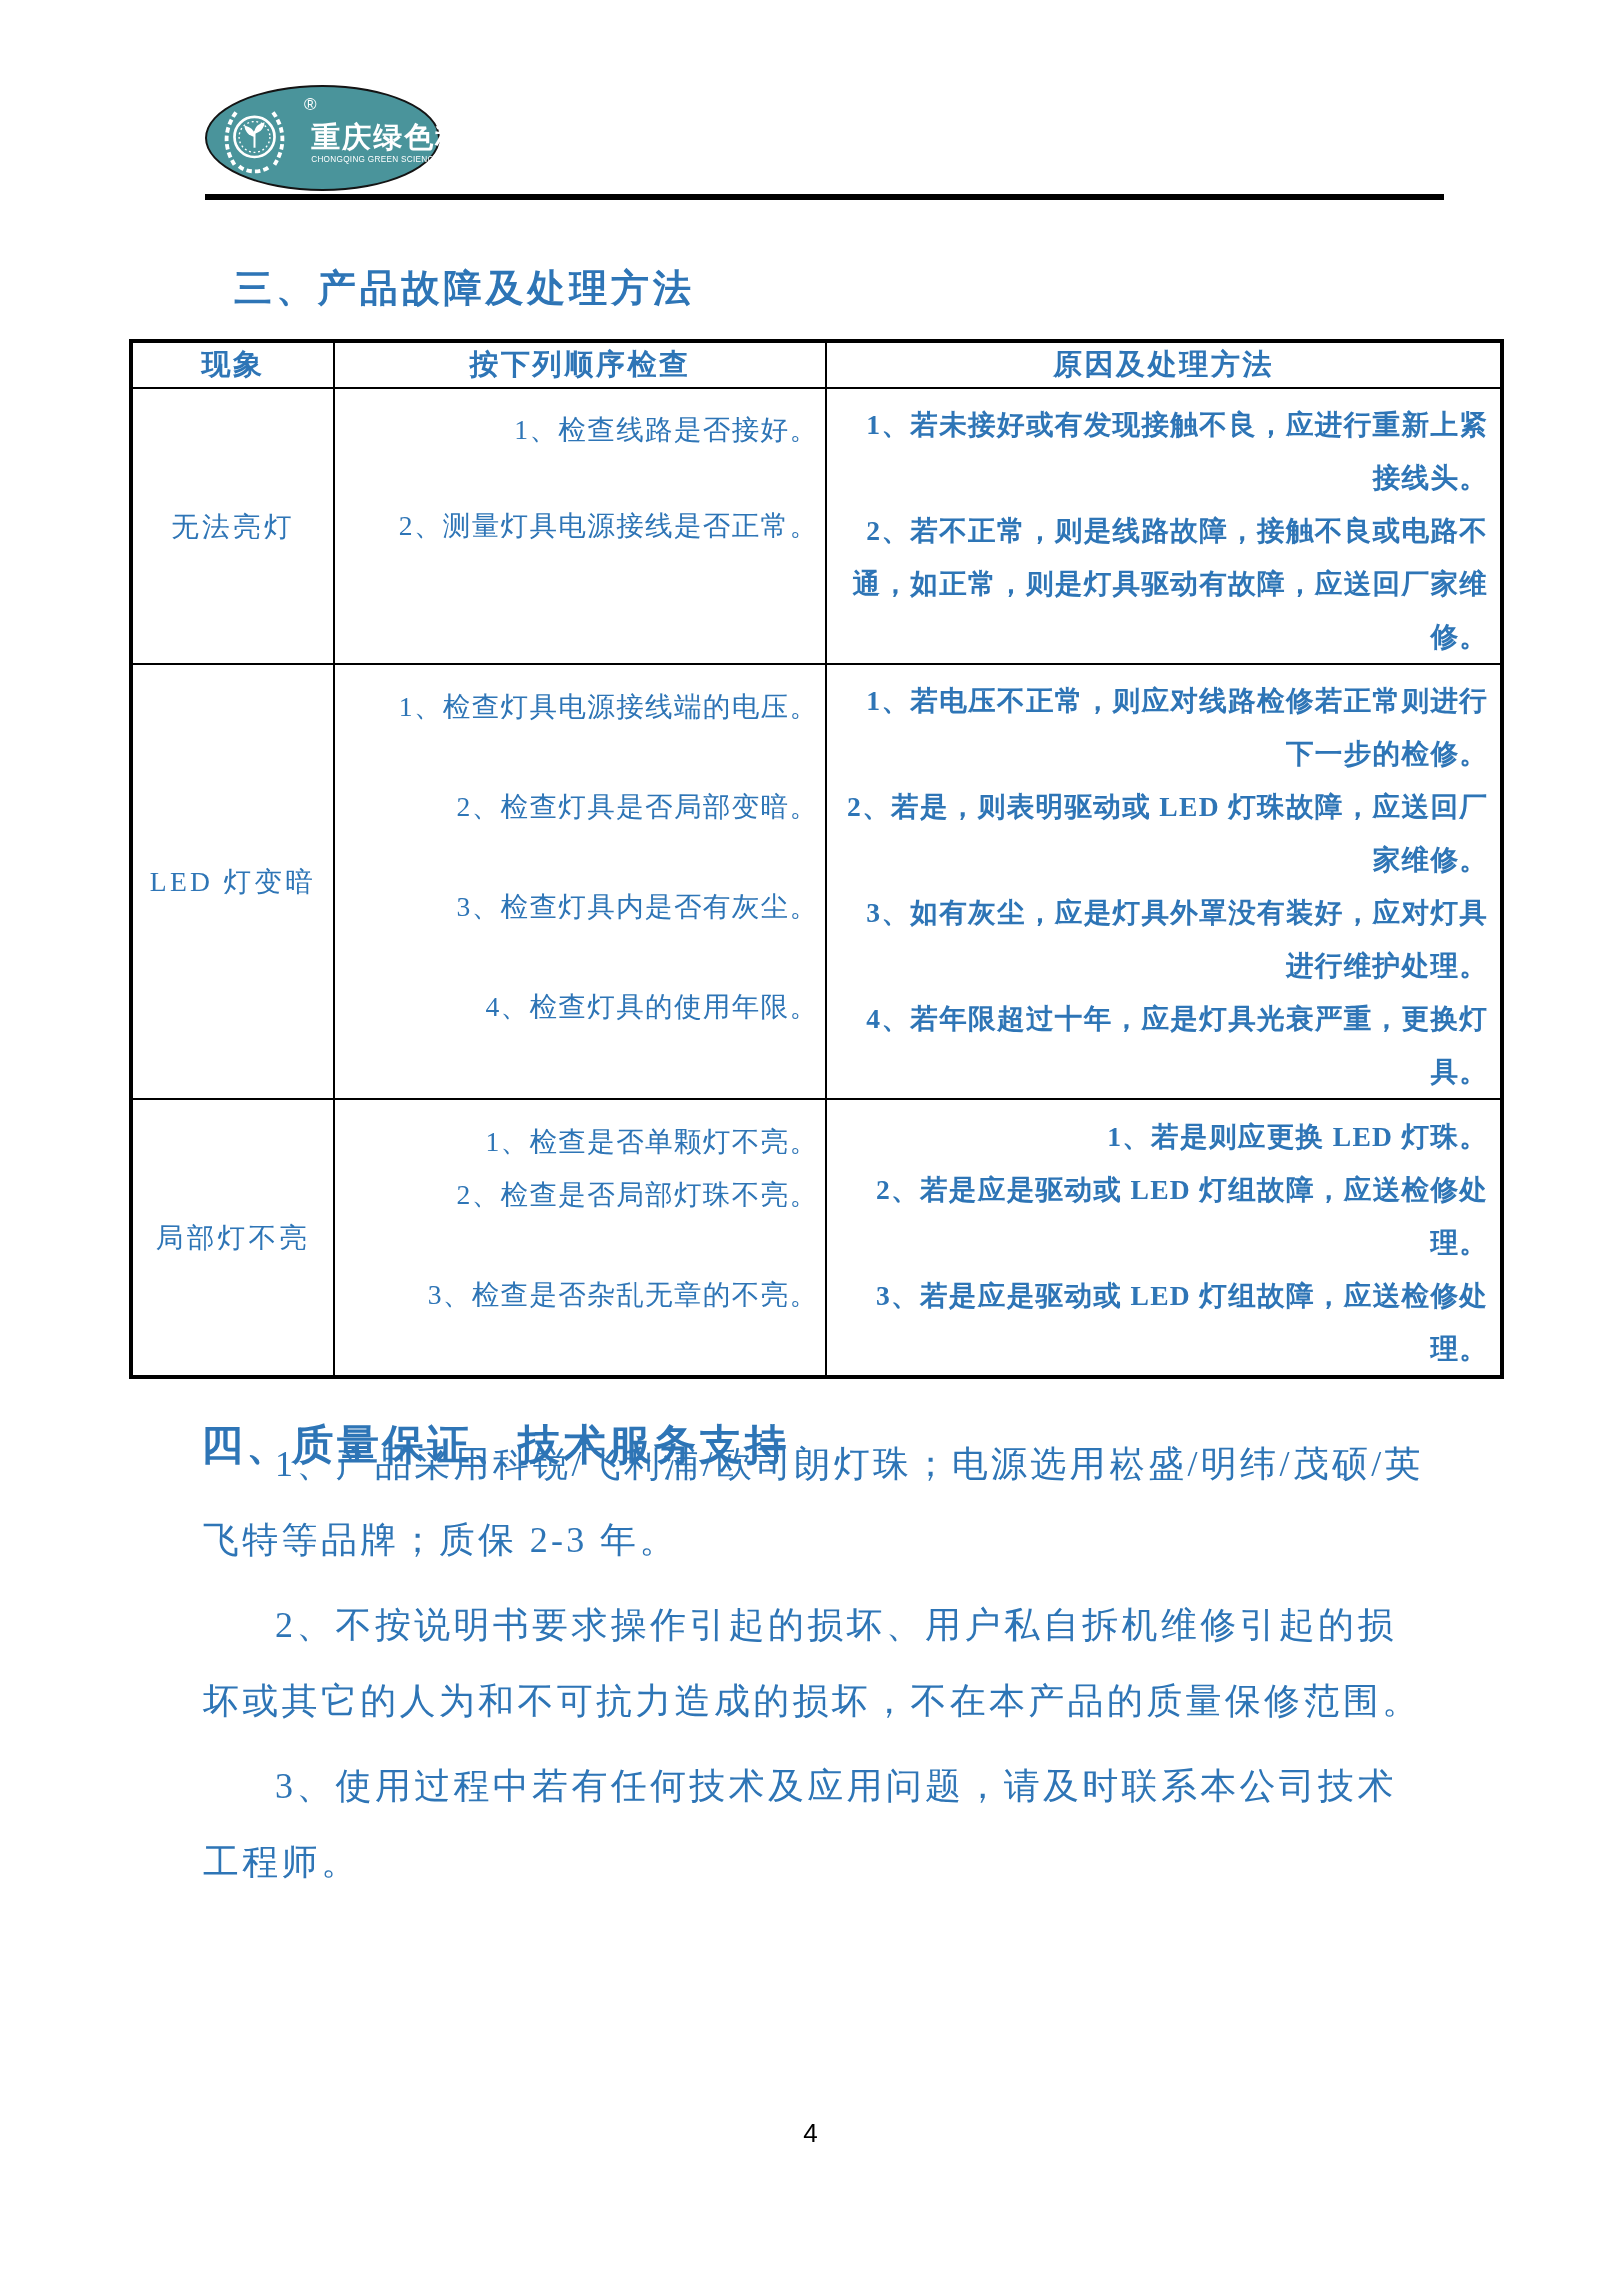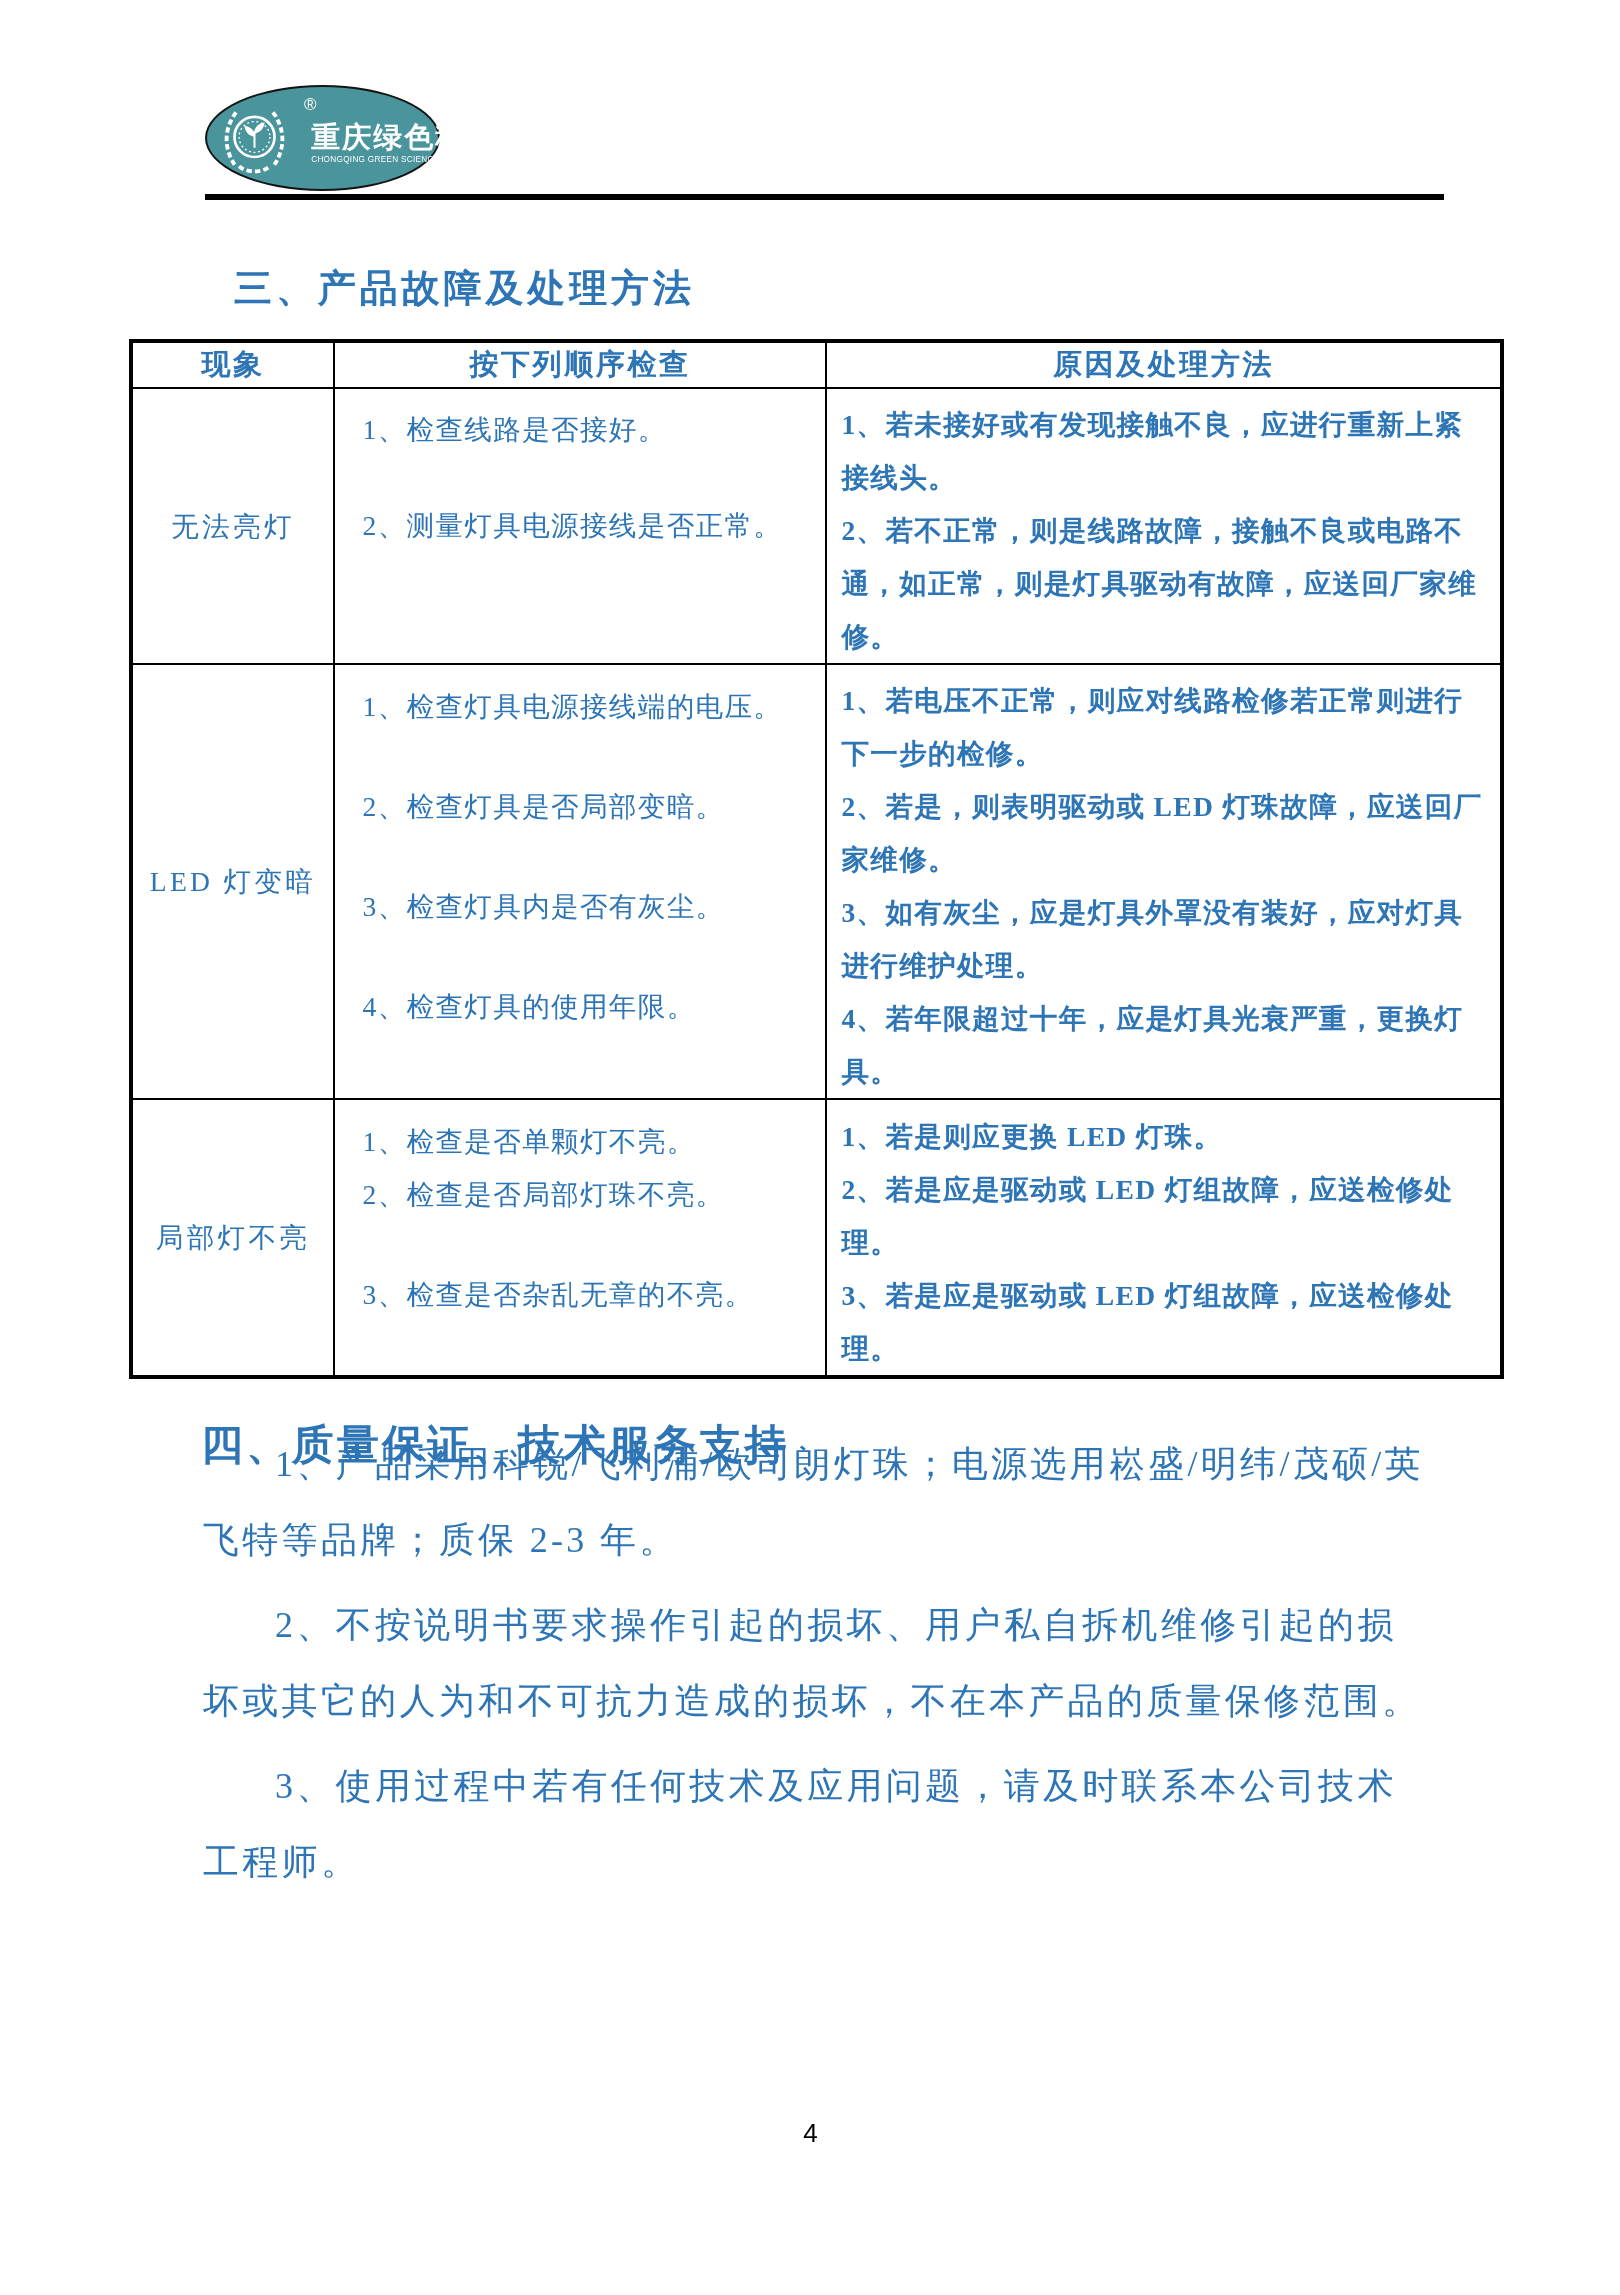--- a/index.html
+++ b/index.html
@@ -57,21 +57,21 @@
     width:1372px; table-layout:fixed;
     border-collapse:collapse;
     border:4.6px solid #000;
     color:#2E75B6;
   }
   .fault-table th, .fault-table td { border:2.6px solid #000; box-sizing:border-box; }
   .fault-table th {
     height:47px; font-size:29px; font-weight:bold;
     letter-spacing:2.6px; text-align:center; vertical-align:middle;
   }
-  .fault-table td { font-size:27.6px; vertical-align:top; }
+  .fault-table td { font-size:27.6px; vertical-align:top;text-align:right; }
   td.phen {
     vertical-align:middle; text-align:center;
     letter-spacing:3.3px; font-size:27.6px;
   }
   tr.r0 td { height:270px; }
   tr.r1 td { height:398px; }
   tr.r2 td { height:248px; }
   td.checks { padding:14.4px 6.6px 0 27.6px; }
   td.checks p { margin:0; line-height:53px; letter-spacing:1.3px; }
   tr.r0 td.checks p + p { margin-top:43px; }

